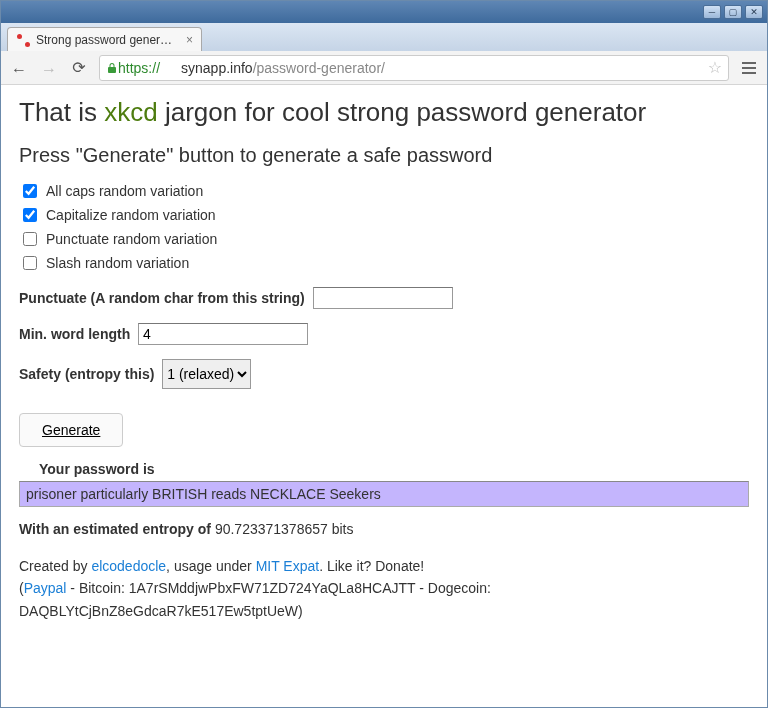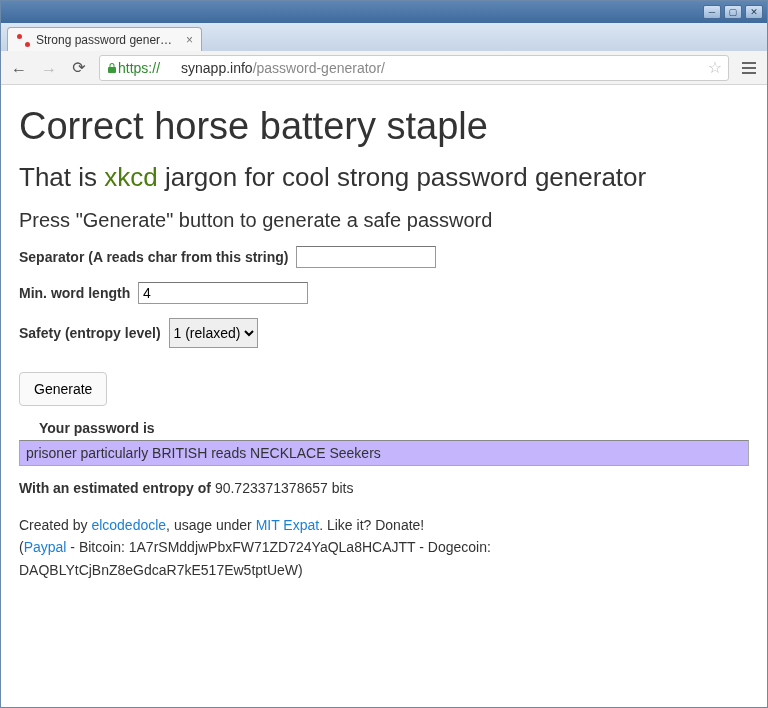--- a/index.html
+++ b/index.html
@@ -158,26 +158,27 @@
   .sep-input { width: 140px; }
   .minw-input { width: 170px; }
   select.safety {
     height: 30px;
     font-size: 14px;
     border: 1px solid #999;
   }
 
   .gen-btn {
     margin: 10px 0 14px 0;
-    padding: 8px 14px;
+    padding: 8px 22px;
     font-size: 14px;
     border: 1px solid #ccc;
     border-radius: 4px;
     background: #fafafa;
     cursor: pointer;
+    text-decoration: underline;
   }
 
   .result-label { font-weight: bold; margin-bottom: 4px; margin-left: 20px; }
   .result-box {
     width: 100%;
     border: 1px solid #aaa;
     border-top-color: #888;
     padding: 4px 6px;
     font-size: 14px;
     color: #333;
@@ -223,41 +224,58 @@
     </div>
     <div class="menu-btn">
       <span></span>
         <span></span>
         <span></span>
     </div>
   </div>
 
   <div class="page">
 
-    <h1>Correct horse battery staple</h1>
 
     <h2>
       <span>That is </span><a href="#" class="xkcd">xkcd</a><span> jargon for cool strong password generator</span>
     </h2>
 
     <h3 class="instr">Press "Generate" button to generate a safe password</h3>
 
+    <div class="opts">
+      <div class="opt-row">
+        <input type="checkbox" checked="" style="">
+        <span>All caps random variation</span>
+      </div>
+      <div class="opt-row">
+        <input type="checkbox" checked="" style="">
+        <span>Capitalize random variation</span>
+      </div>
+      <div class="opt-row">
+        <input type="checkbox" style="">
+        <span>Punctuate random variation</span>
+      </div>
+      <div class="opt-row">
+        <input type="checkbox" style="">
+        <span>Slash random variation</span>
+      </div>
+    </div>
 
     <div class="field-row">
-      <label>Separator (A reads char from this string)</label>
+      <label>Punctuate (A random char from this string)</label>
       <input type="text" class="sep-input" value="" style="">
     </div>
 
     <div class="field-row">
       <label>Min. word length</label>
       <input type="text" class="minw-input" value="4" style="">
     </div>
 
     <div class="field-row">
-      <label>Safety (entropy level)</label>
+      <label>Safety (entropy this)</label>
       <select class="safety">
         <option>1 (relaxed)</option>
       </select>
     </div>
 
     <button class="gen-btn">Generate</button>
 
     <div class="result-label">Your password is</div>
     <input type="text" class="result-box" readonly="" value="prisoner particularly BRITISH reads NECKLACE Seekers" style="">
 

